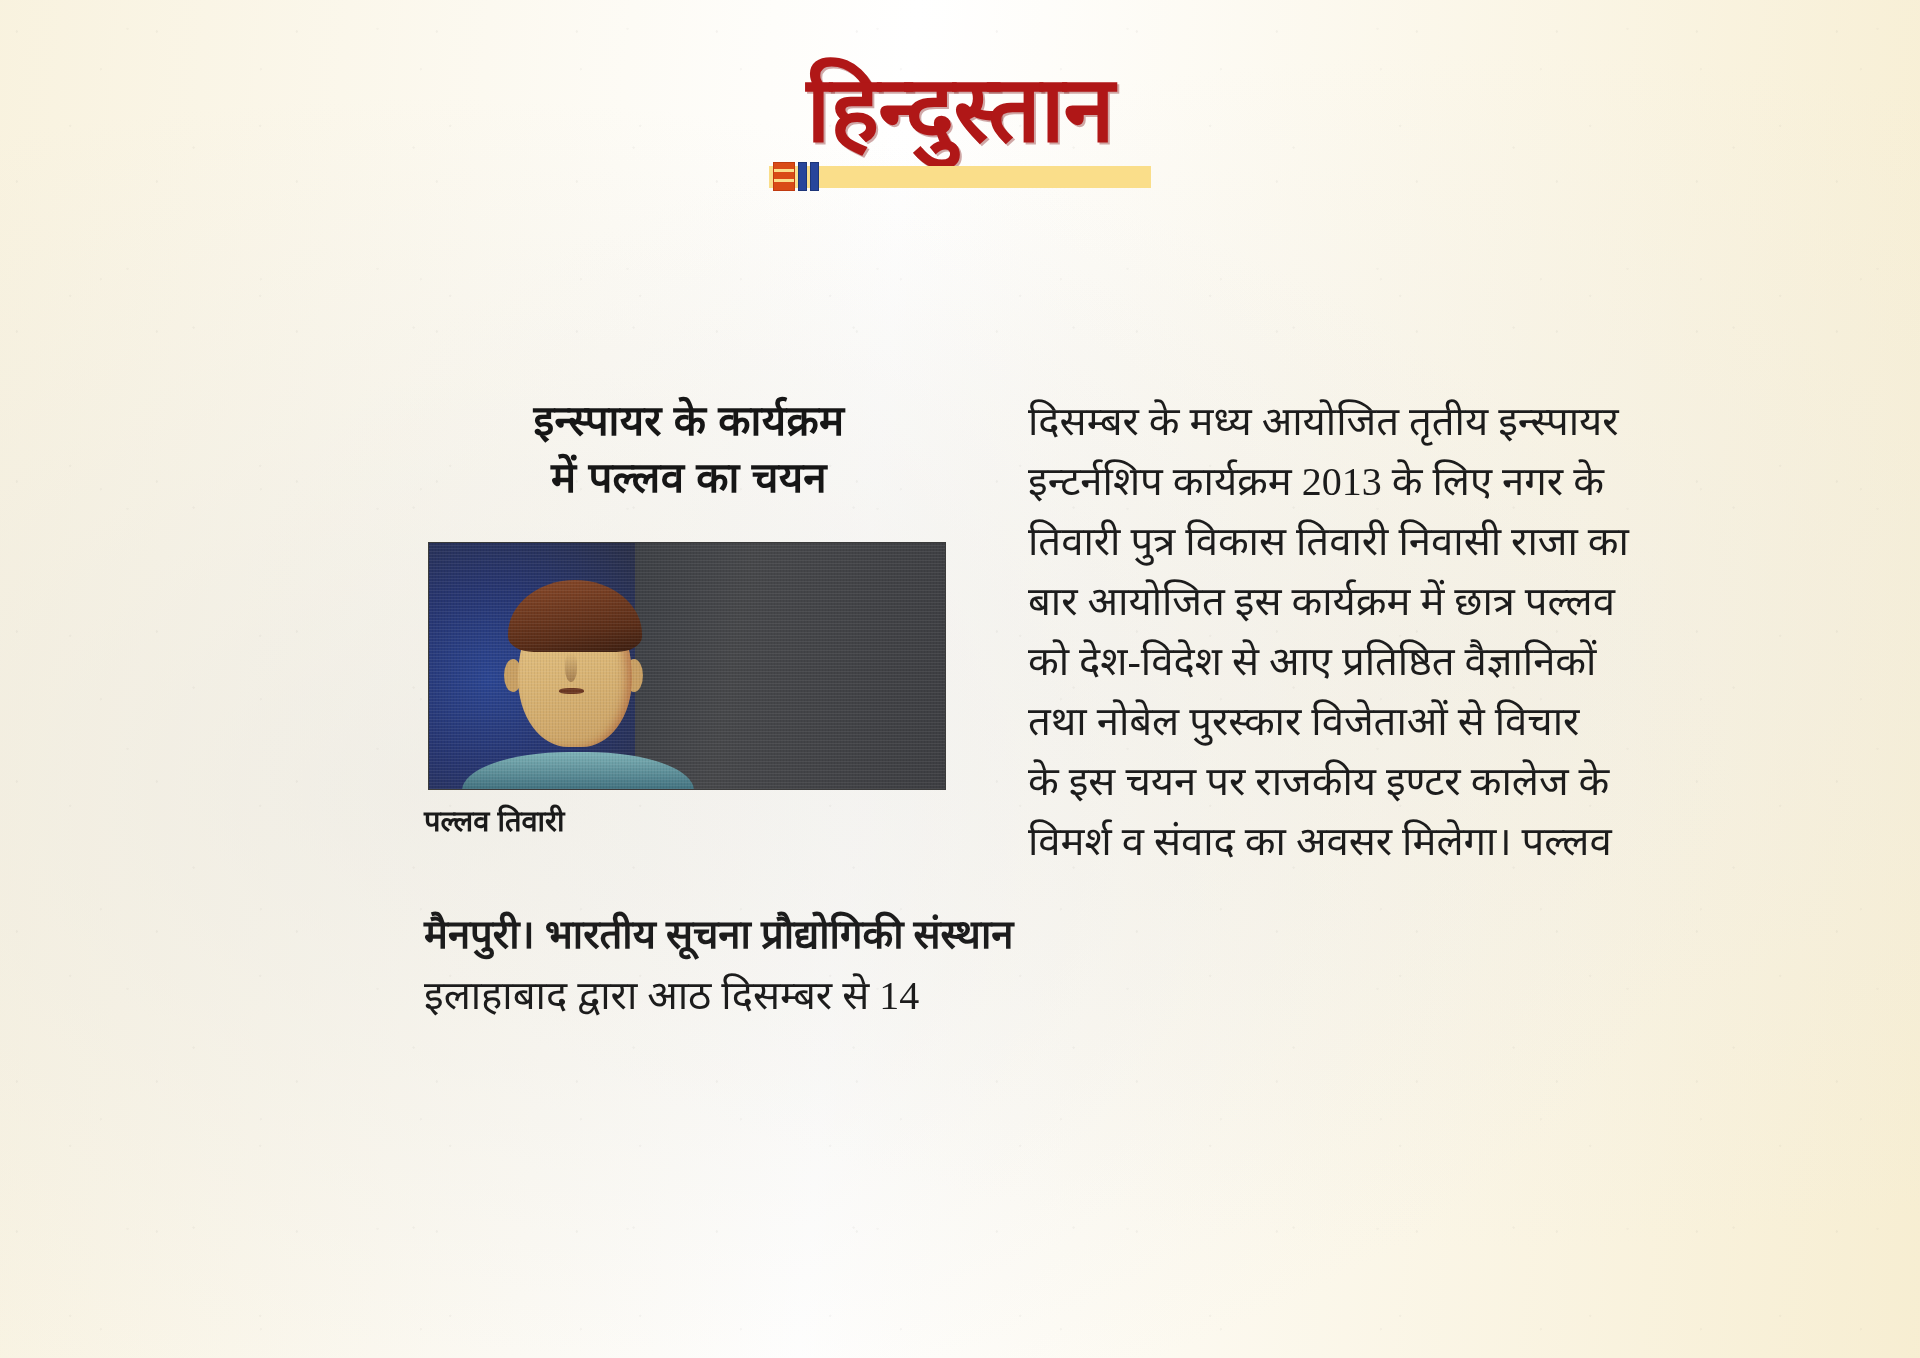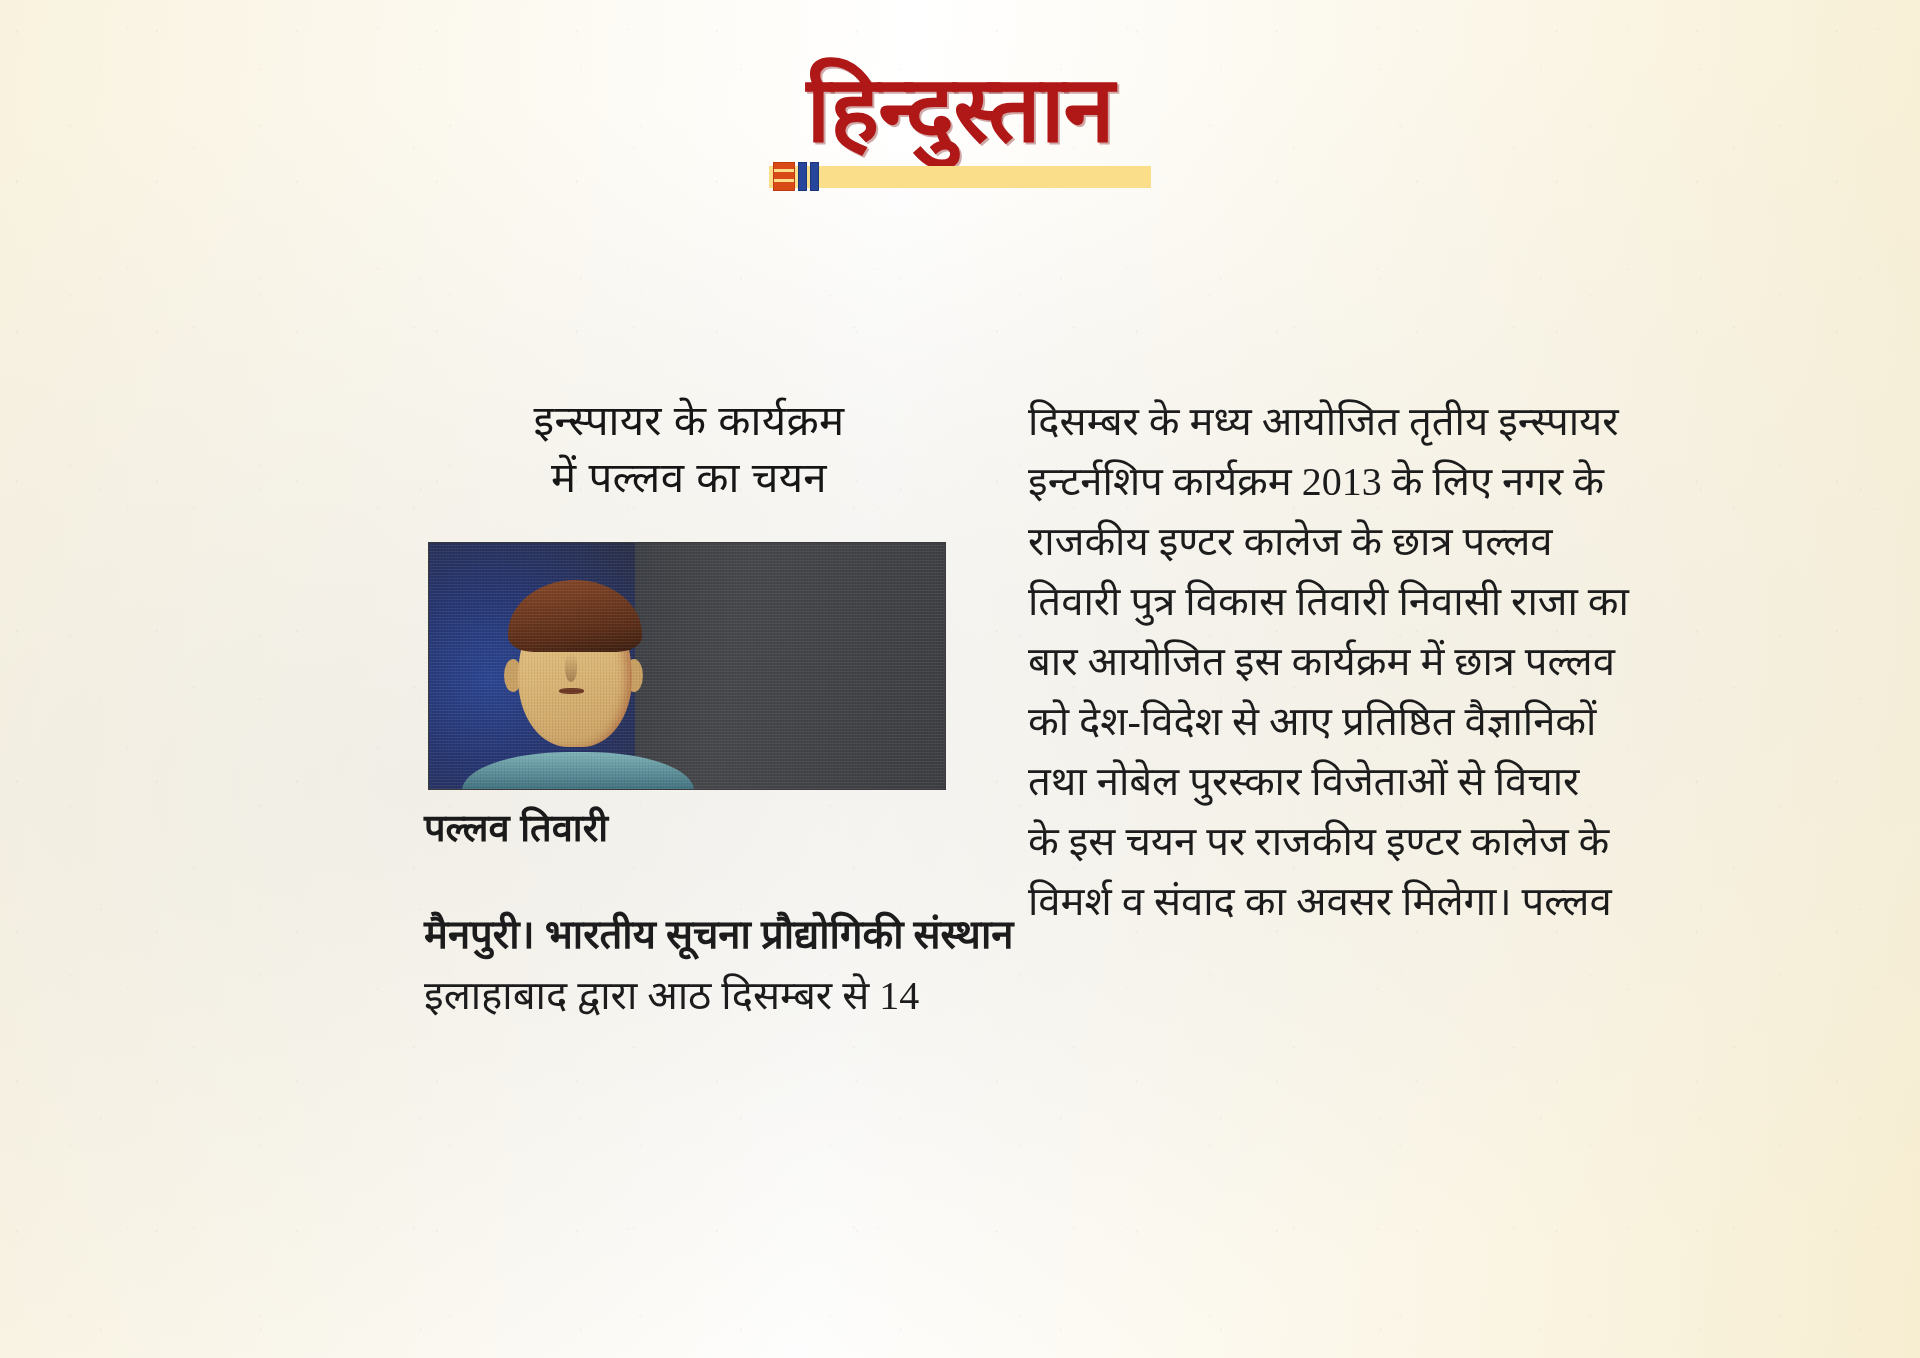--- a/index.html
+++ b/index.html
@@ -99,21 +99,21 @@
     box-sizing: border-box;
   }
 
   
   #article { position: absolute; left: 0; top: 0; width: 100%; height: 100%; }
 
   .col-left  { position: absolute; left: 424px;  top: 392px; width: 530px; }
 
   #headline {
     font-family: "Liberation Sans", "DejaVu Sans", sans-serif;
-    font-weight: 400;
+    font-weight: 700;
     font-size: 42px;
     line-height: 1.36;
     color: #161616;
     text-align: center;
     letter-spacing: .3px;
   }
   #headline .hl-line { display: block; white-space: nowrap; }
 
   #photo-frame {
     position: absolute;
@@ -229,21 +229,21 @@
     pointer-events: none;
   }
 
   #photo-caption {
     position: absolute;
     left: 424px;
     top: 800px;
     width: 300px;
     font-family: "Liberation Sans", "DejaVu Sans", sans-serif;
     font-weight: 700;
-    font-size: 38px;
+    font-size: 29px;
     color: #1a1a1a;
     white-space: nowrap;
   }
 
   .body-text {
     font-family: "Liberation Serif", "DejaVu Serif", serif;
     font-size: 40px;
     line-height: 1.52;
     color: #1c1c1c;
   }
@@ -306,21 +306,20 @@
     <div id="photo-caption">पल्लव तिवारी</div>
 
     <div id="body-left" class="body-text">
       <span class="tline dateline">मैनपुरी। भारतीय सूचना प्रौद्योगिकी संस्थान</span>
       <span class="tline">इलाहाबाद द्वारा आठ दिसम्बर से 14</span>
     </div>
 
     <div id="body-right" class="body-text">
       <span class="tline">दिसम्बर के मध्य आयोजित तृतीय इन्स्पायर</span>
       <span class="tline">इन्टर्नशिप कार्यक्रम 2013 के लिए नगर के</span>
-      <span class="tline">राजकीय इण्टर कालेज के छात्र पल्लव</span>
       <span class="tline">तिवारी पुत्र विकास तिवारी निवासी राजा का</span>
       <span class="tline">बार आयोजित इस कार्यक्रम में छात्र पल्लव</span>
       <span class="tline">को देश-विदेश से आए प्रतिष्ठित वैज्ञानिकों</span>
       <span class="tline">तथा नोबेल पुरस्कार विजेताओं से विचार</span>
       <span class="tline">के इस चयन पर राजकीय इण्टर कालेज के</span>
       <span class="tline">विमर्श व संवाद का अवसर मिलेगा। पल्लव</span>
     </div>
 
   </div>
 </div>

